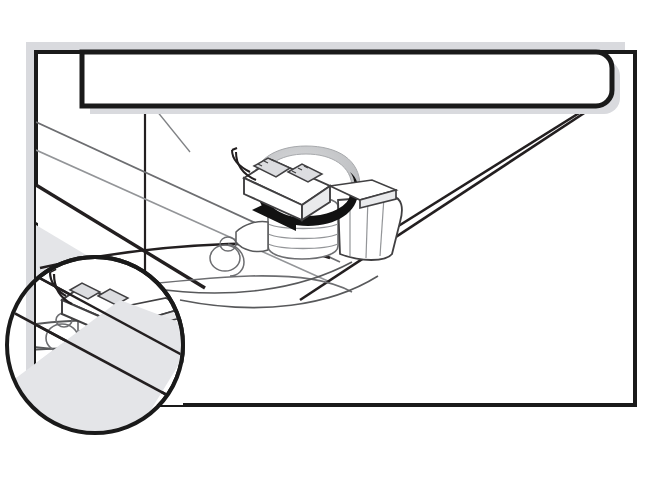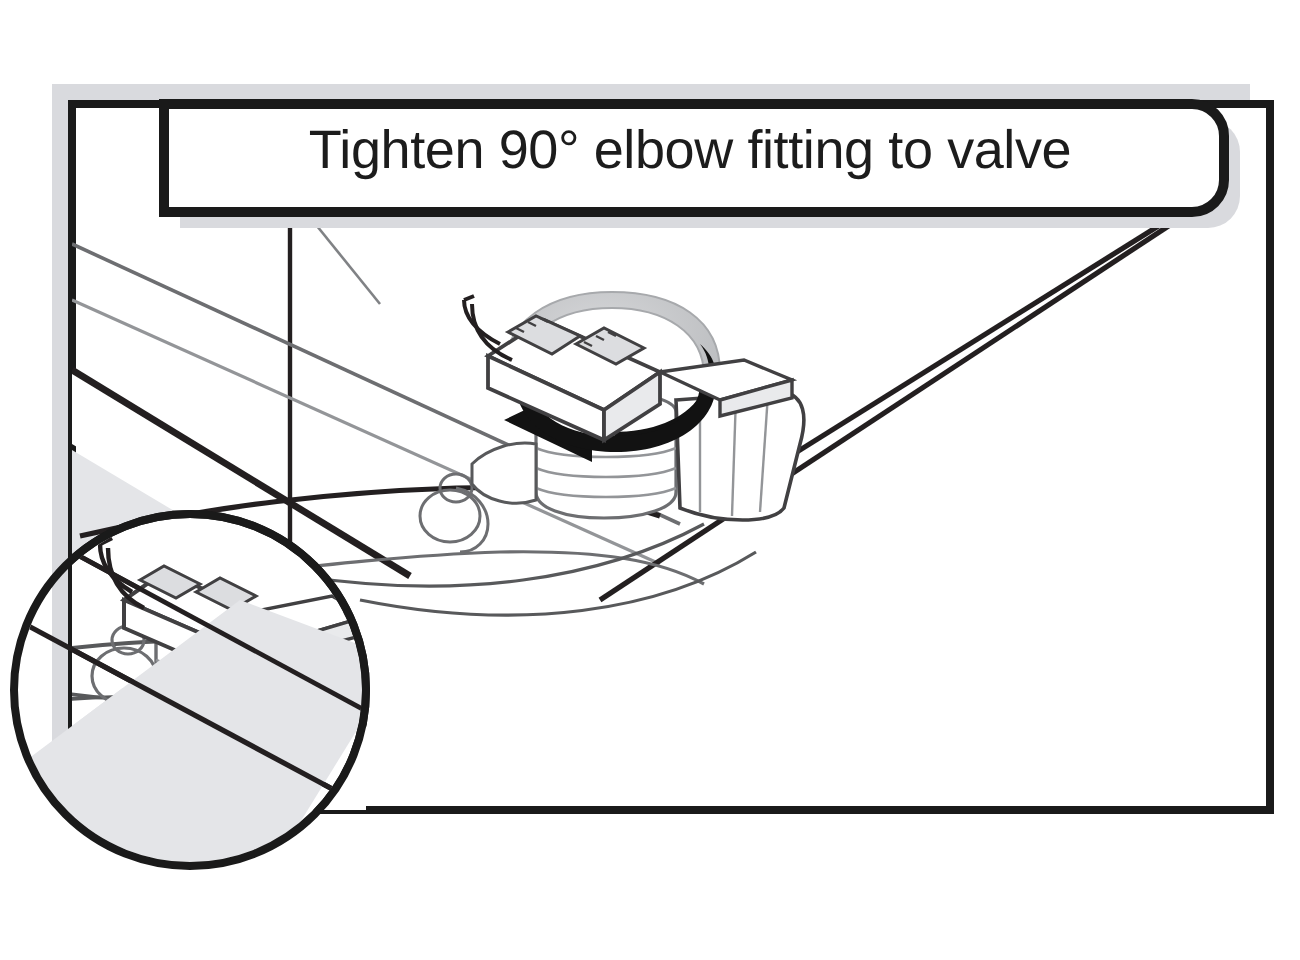--- a/index.html
+++ b/index.html
@@ -252,17 +252,14 @@
 
     <g>
 
       <path d="M90 60 H604 a16 16 0 0 1 16 16 v22 a16 16 0 0 1 -16 16 H90 Z" fill="#d9dade"></path>
 
       <path d="M82 52 H596 a16 16 0 0 1 16 16 v22 a16 16 0 0 1 -16 16 H82 Z" fill="#ffffff" stroke="#1a1a1a" stroke-width="5"></path>
     </g>
 
   </svg>
 
-  <div id="caption-layer">
-    <span id="caption-text">Tighten 90° elbow fitting to valve</span>
-  </div>
 
 </div>
 
 </body></html>

